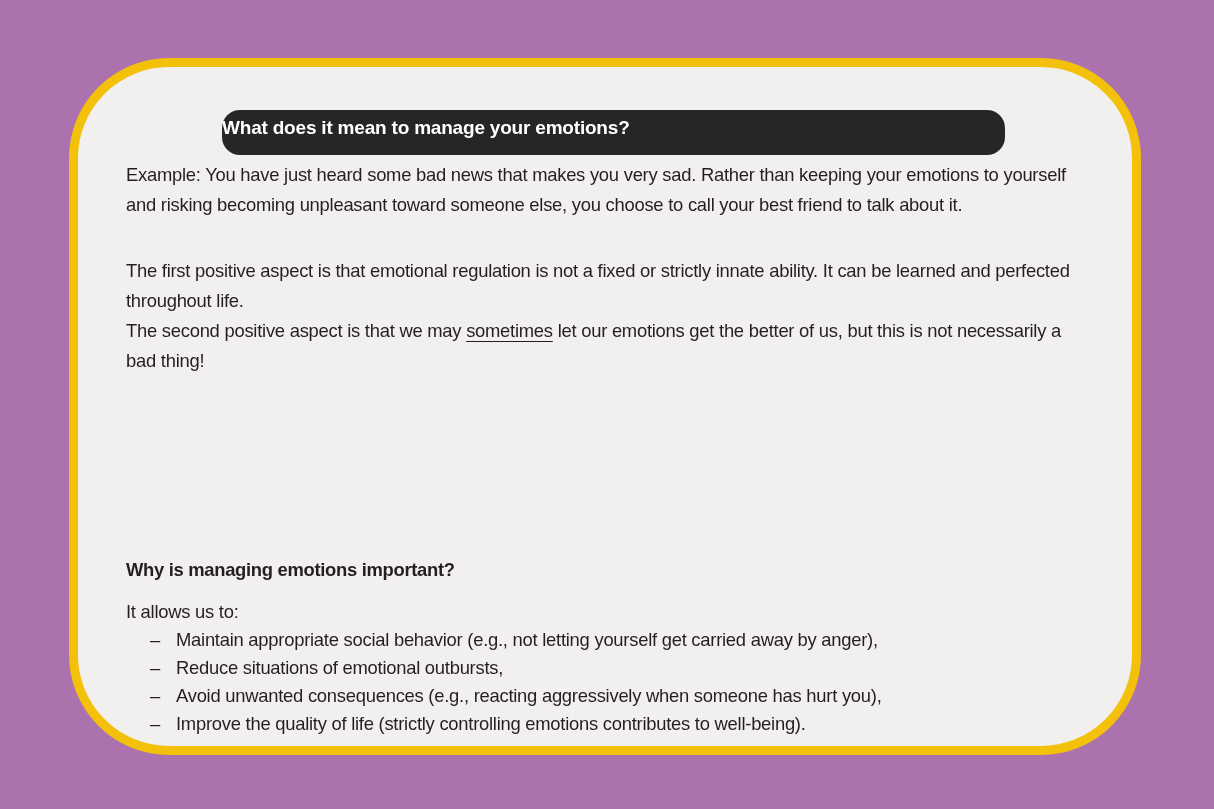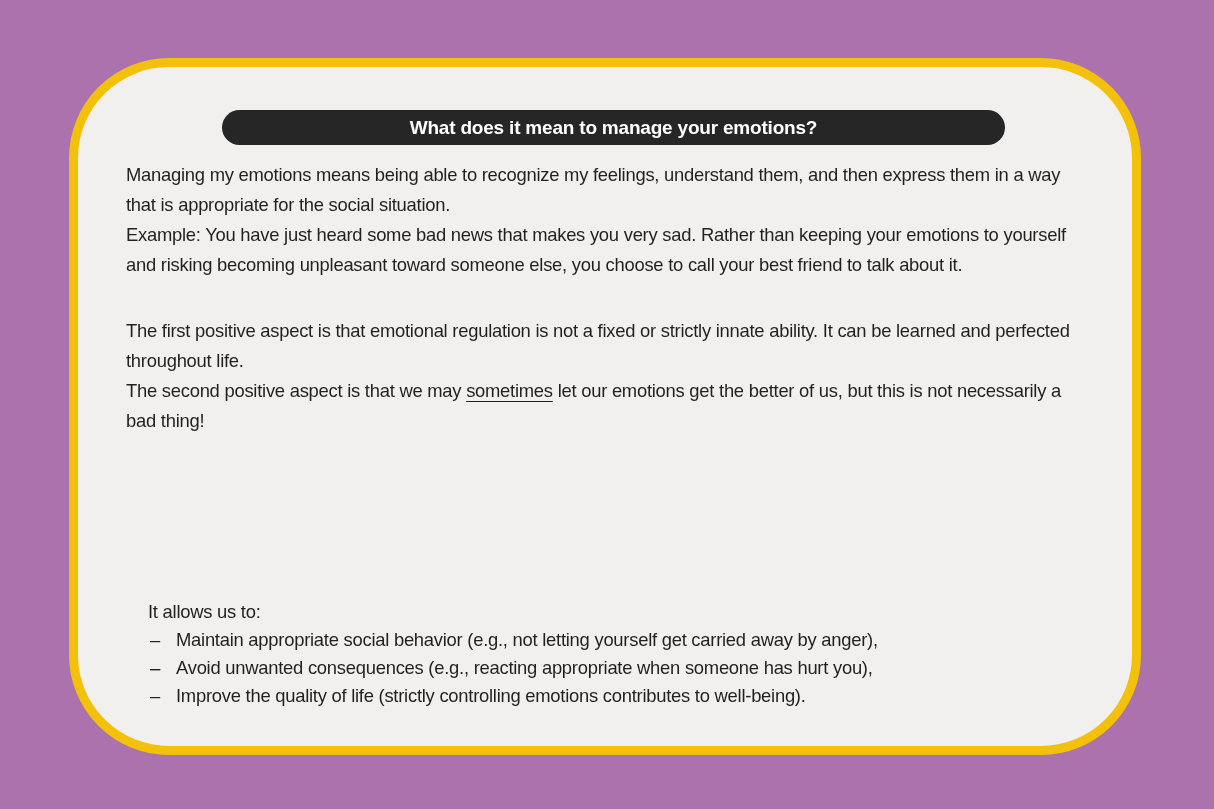--- a/index.html
+++ b/index.html
@@ -24,27 +24,26 @@
       box-sizing: border-box;
       border: 9px solid #f3c10a;
       border-radius: 100px;
       background: #f2f0ee;
     }
     .title-pill {
       position: absolute;
       left: 144px;
       top: 43px;
       width: 783px;
-      height: 35px;
+      height: 45px;
       background: #262626;
       border-radius: 18px;
       color: #ffffff;
       font-size: 19px;
       font-weight: bold;
-      text-align: center;
       line-height: 36px;
       letter-spacing: -0.2px;
     }
     .content {
       position: absolute;
       left: 48px;
       top: 93px;
       width: 966px;
       font-size: 18.4px;
       line-height: 30px;
@@ -71,21 +70,20 @@
       line-height: 30px;
       letter-spacing: -0.3px;
     }
     .intro {
       position: absolute;
       left: 48px;
       top: 531px;
       font-size: 18.4px;
       line-height: 28px;
       letter-spacing: -0.25px;
-      margin-left: 22px;
     }
     .bullets {
       position: absolute;
       left: 48px;
       top: 559px;
       margin: 0;
       padding: 0;
       list-style: none;
       font-size: 18.4px;
       line-height: 28px;
@@ -104,29 +102,29 @@
   </style>
 </head>
 <body>
 
 <div class="card">
   <div class="title-pill">
     <span>What does it mean to manage your emotions?</span>
   </div>
 
   <div class="content">
-    <p>Managing my emotions means being able to recognize my feelings, understand them, and then express them in a way that is appropriate for the social situation.</p>
     <p>Example: You have just heard some bad news that makes you very sad. Rather than keeping your emotions to yourself and risking becoming unpleasant toward someone else, you choose to call your best friend to talk about it.</p>
     <div class="para-gap"></div>
     <div class="para-gap"></div>
     <p>The first positive aspect is that emotional regulation is not a fixed or strictly innate ability. It can be learned and perfected throughout life.</p>
     <p><span>The second positive aspect is that we may </span><span class="u">sometimes</span><span> let our emotions get the better of us, but this is not necessarily a bad thing!</span></p>
   </div>
 
+  <div class="section-heading">Why is managing emotions important?</div>
   <div class="intro">It allows us to:</div>
 
   <ul class="bullets">
     <li><span class="dash">–</span><span>Maintain appropriate social behavior (e.g., not letting yourself get carried away by anger),</span></li>
-    <li><span class="dash">–</span></li>
-    <li><span class="dash">–</span><span>Avoid unwanted consequences (e.g., reacting appropriate when someone has hurt you),</span></li>
+    <li><span class="dash">–</span><span>Reduce situations of emotional outbursts,</span></li>
+    <li><span class="dash">–</span><span>Avoid unwanted consequences (e.g., reacting aggressively when someone has hurt you),</span></li>
     <li><span class="dash">–</span><span>Improve the quality of life (strictly controlling emotions contributes to well-being).</span></li>
   </ul>
 </div>
 
 </body></html>

